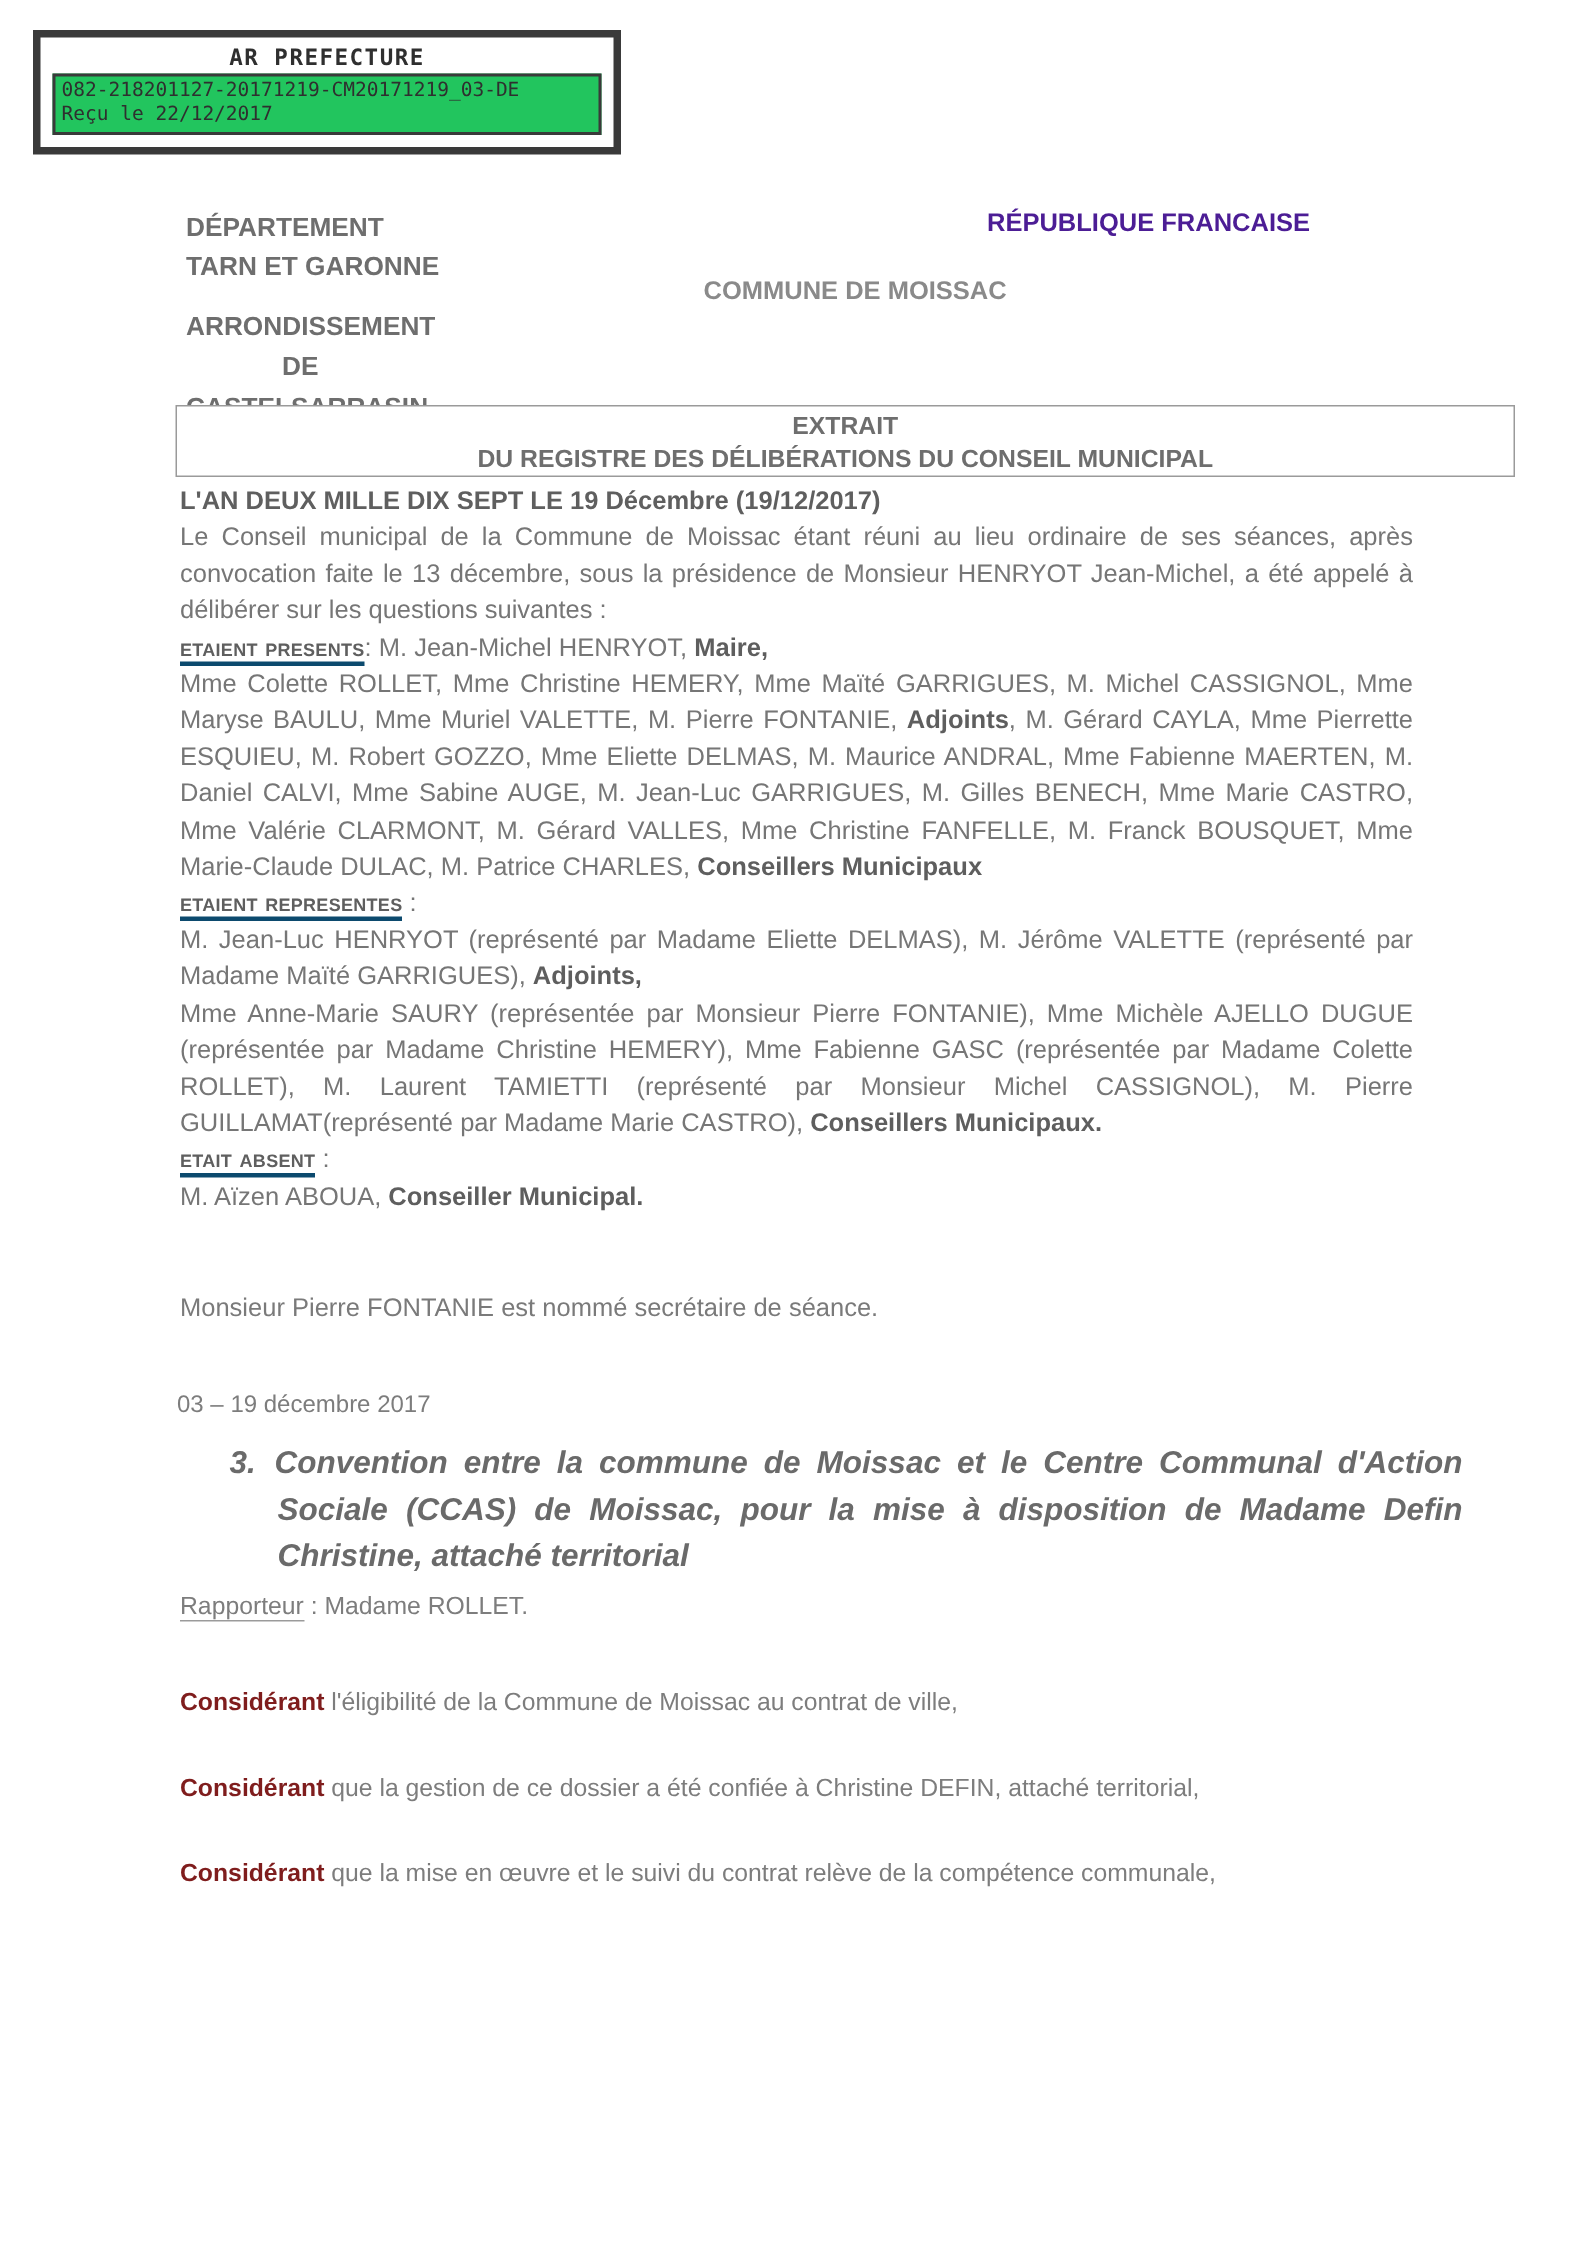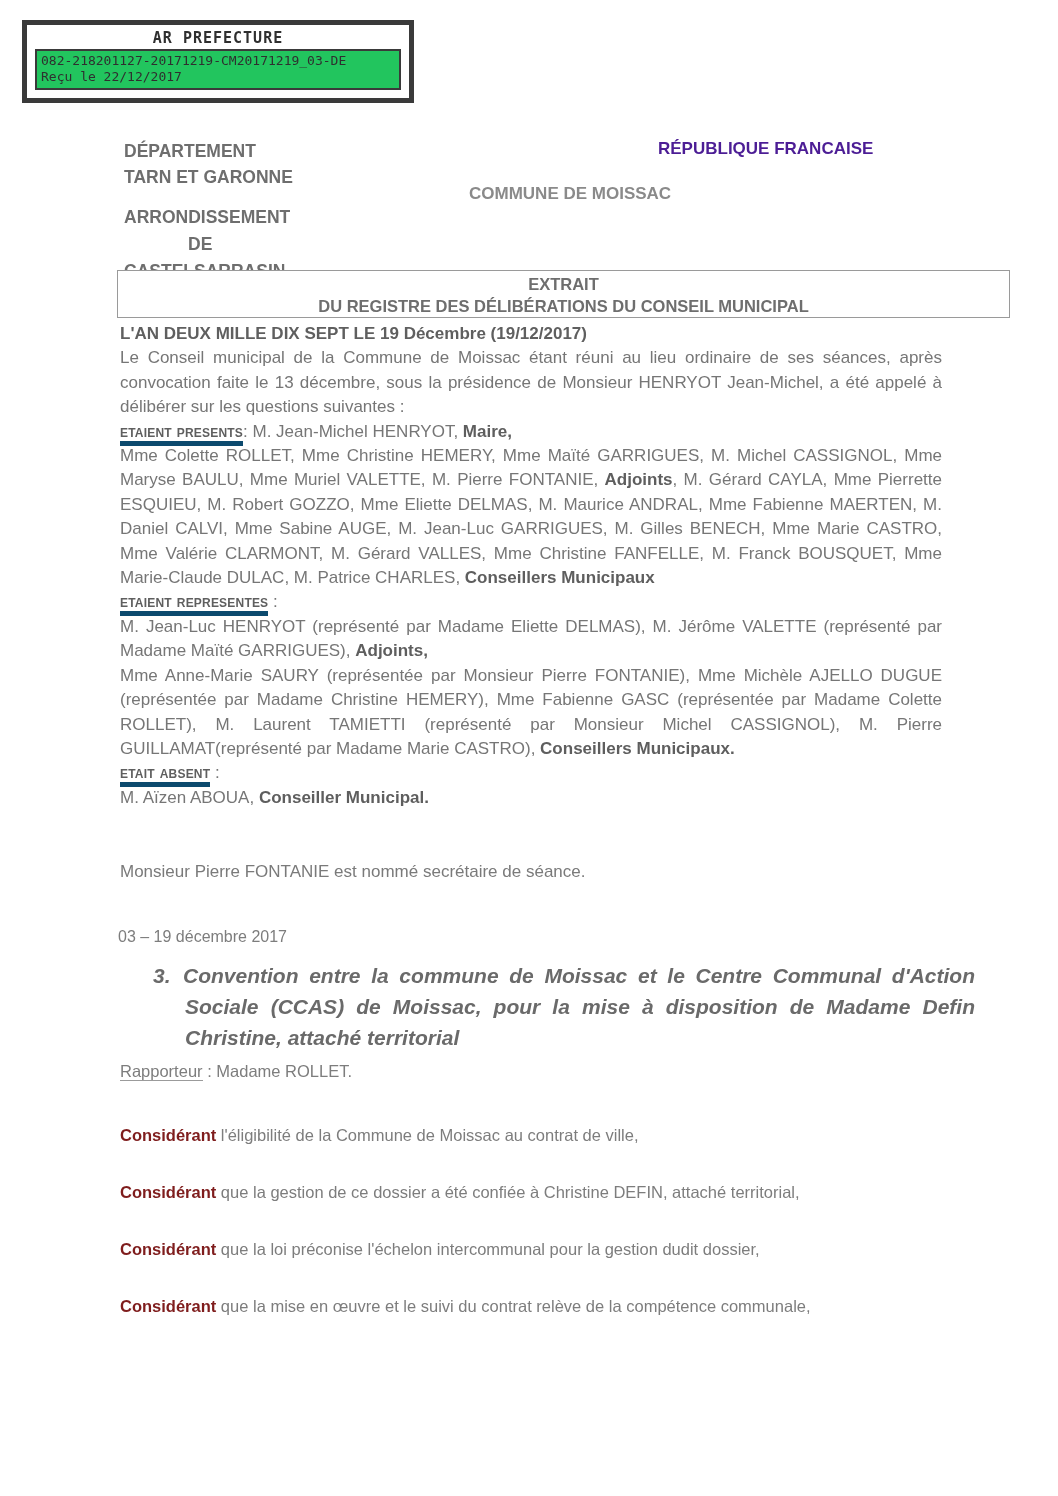--- a/index.html
+++ b/index.html
@@ -149,21 +149,21 @@
     text-align: left;
   }
   .p.nojust { text-align: left; }
   b, .bold { font-weight: bold; color: #5e5e5e; }
 
   .smallcaps {
     font-variant: small-caps;
     text-transform: lowercase;
     font-weight: bold;
     color: #5f5f5f;
-    border-bottom: 5px solid #0c4a6e;
+    border-bottom: 3px solid #0c4a6e;
     letter-spacing: 0.2px;
   }
 
   .secretary {
     position: absolute;
     left: 120px;
     top: 862px;
     font-size: 17px;
     color: #7a7a7a;
     white-space: nowrap;
@@ -305,21 +305,18 @@
     <span class="u">Rapporteur</span><span> : Madame ROLLET.</span>
   </div>
 
   <div class="considerants">
     <p class="cons">
       <span class="k">Considérant</span><span> l'éligibilité de la Commune de Moissac au contrat de ville,</span>
     </p>
     <p class="cons">
       <span class="k">Considérant</span><span> que la gestion de ce dossier a été confiée à Christine DEFIN, attaché territorial,</span>
     </p>
-    <p class="cons">
-      <span class="k">Considérant</span><span> que la loi préconise l'échelon intercommunal pour la gestion dudit dossier,</span>
-    </p>
     <p class="cons last">
       <span class="k">Considérant</span><span> que la mise en œuvre et le suivi du contrat relève de la compétence communale,</span>
     </p>
   </div>
 
 </div>
 
 </body></html>

